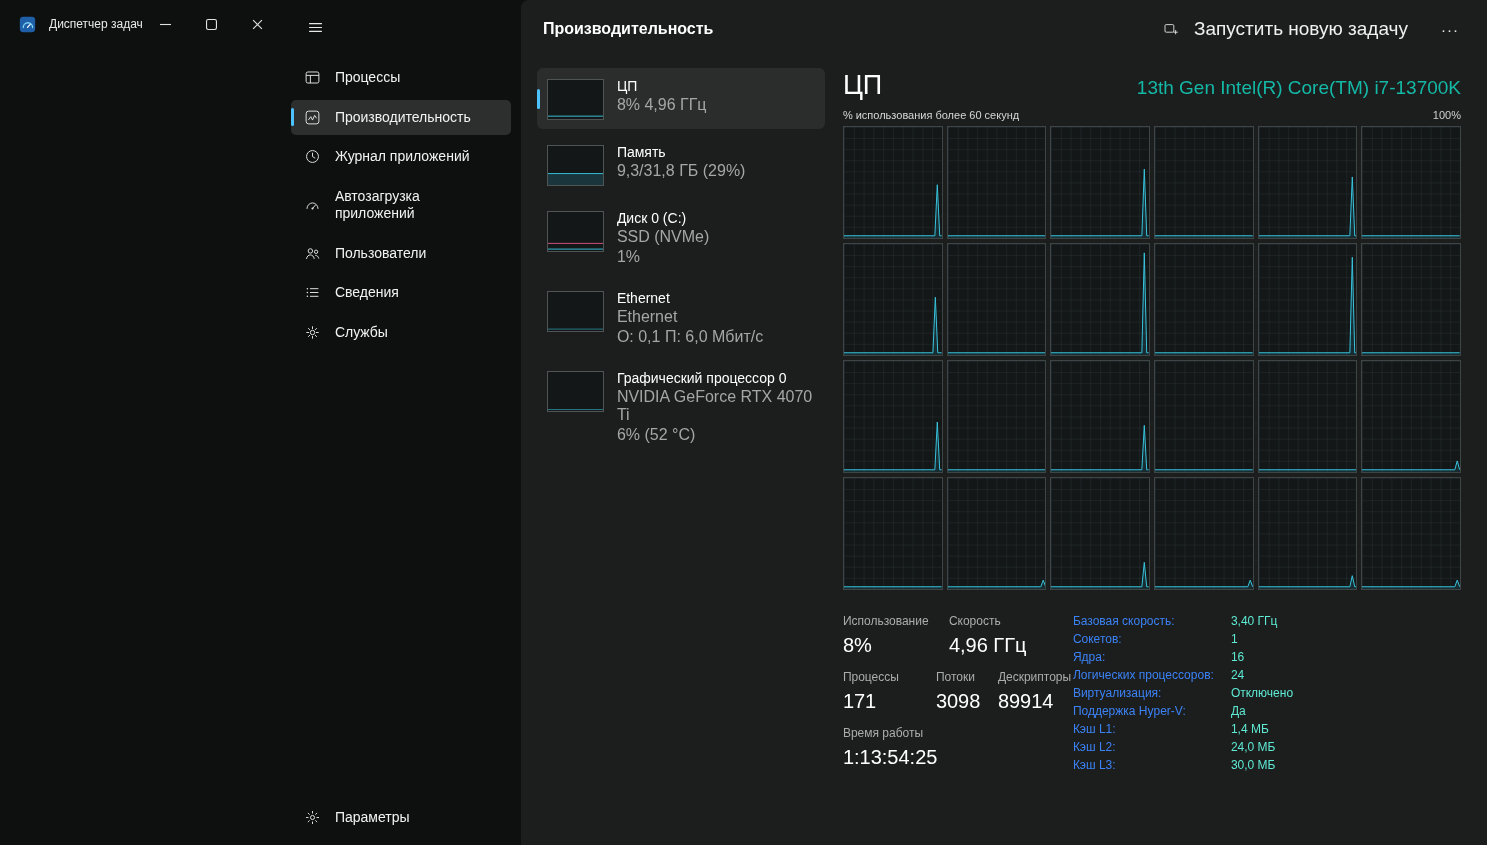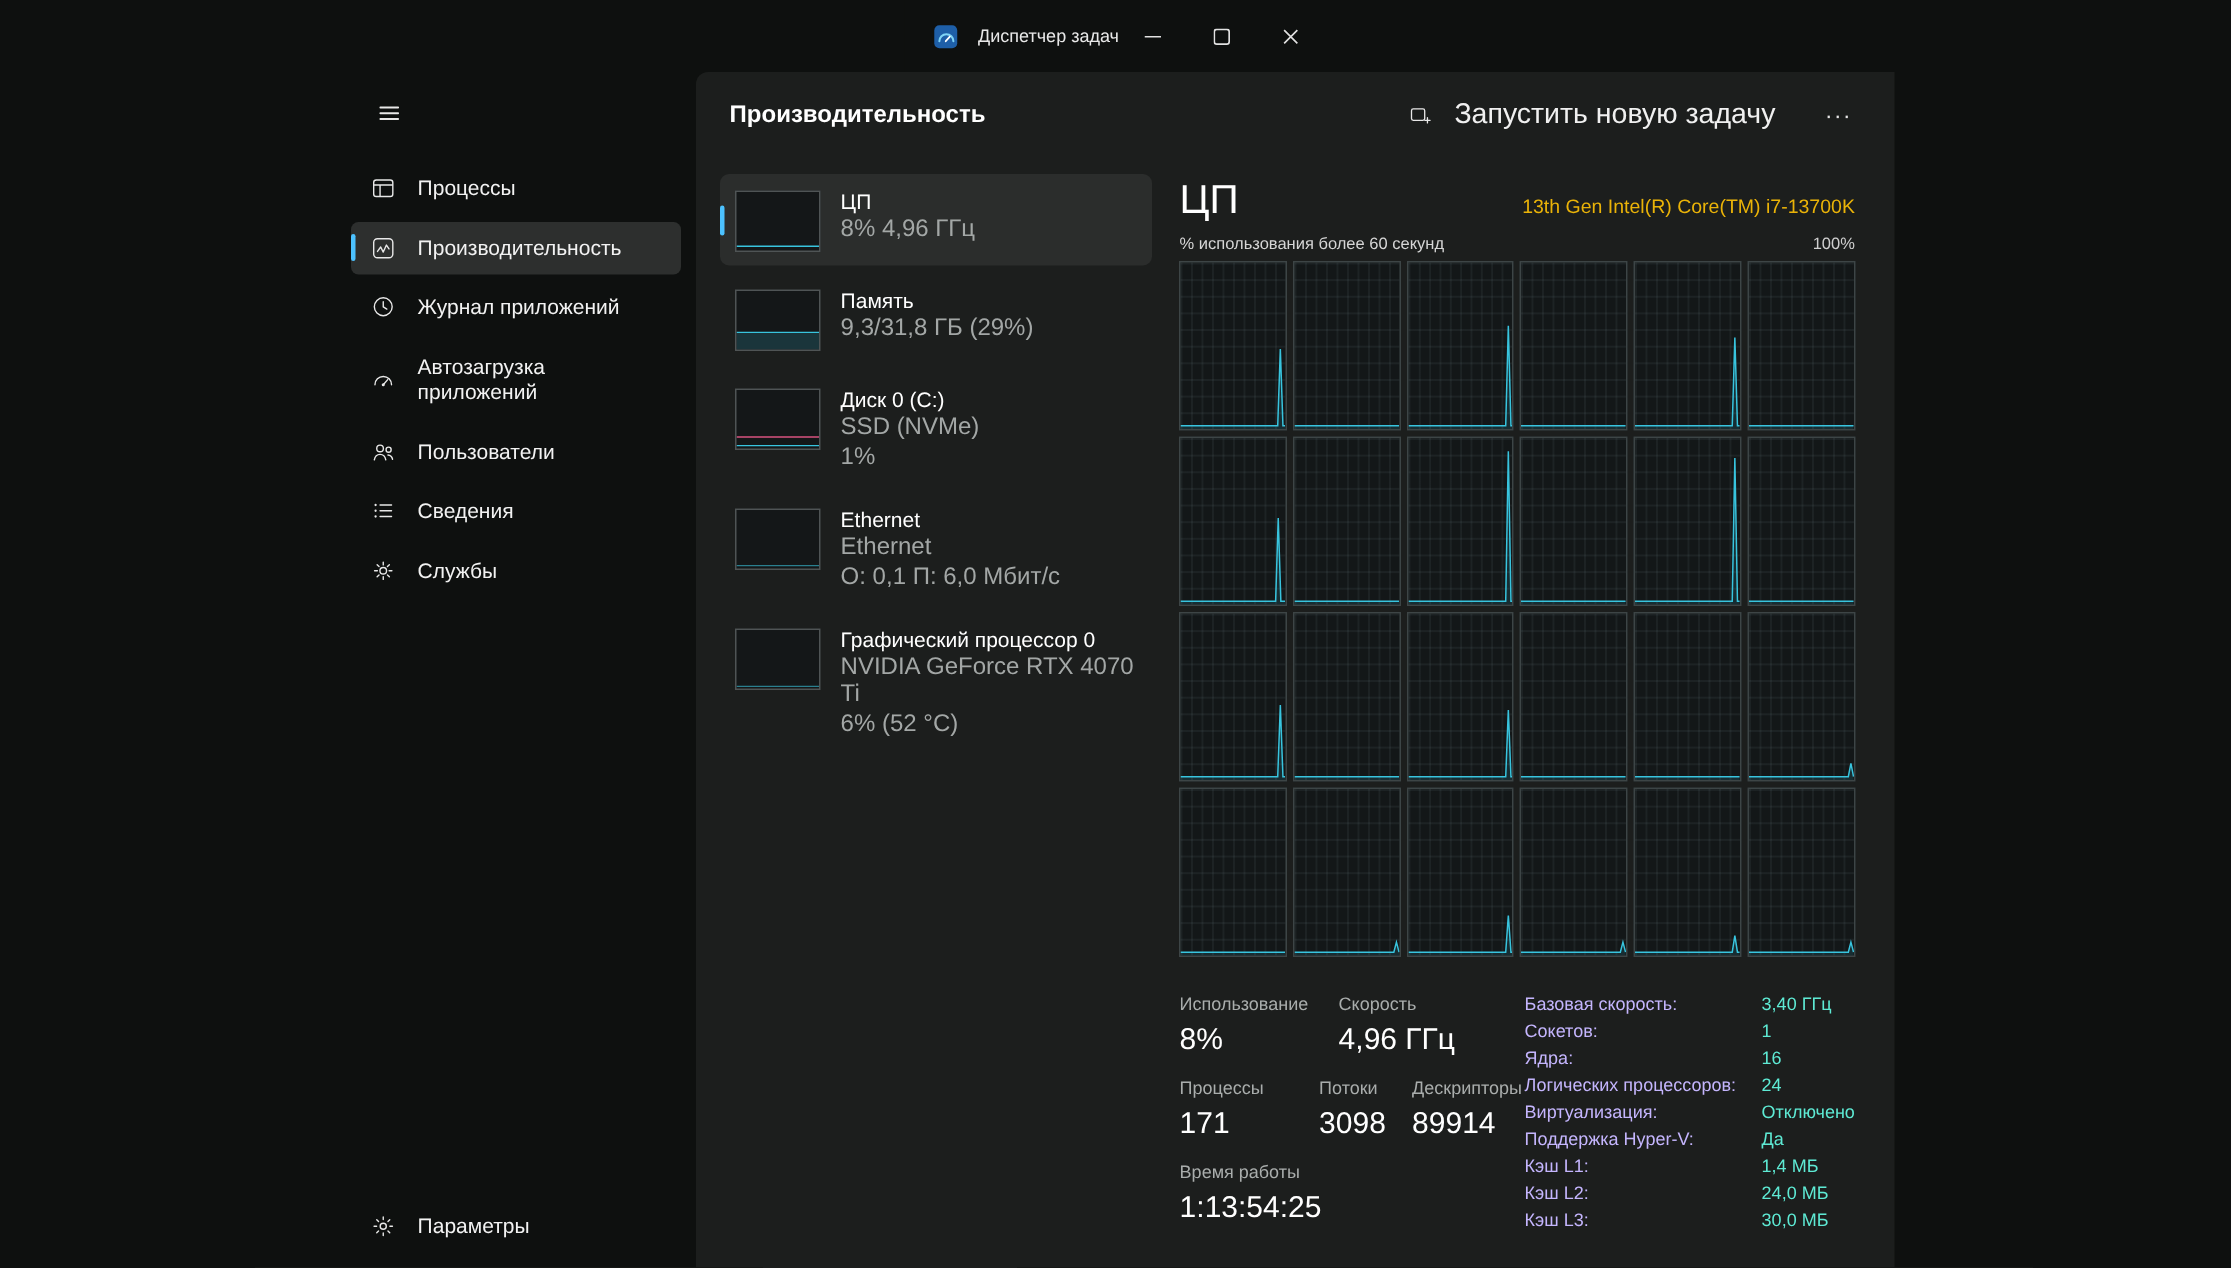--- a/index.html
+++ b/index.html
@@ -6,21 +6,21 @@
   html,body { width:1487px; height:845px; overflow:hidden; }
   body {
     background:#0e100f;
     color:#ffffff;
     font-family:"Liberation Sans","DejaVu Sans",sans-serif;
     font-size:13px;
     --accent:#4cc2ff;
     --graph:#38c4de;
     --disk:#d9537f;
   }
-  .window { width:100%; height:100%; display:flex; flex-direction:column;align-items:center; }
+  .window { width:100%; height:100%; display:flex; flex-direction:row; }
 
   
   .titlebar { height:48px; flex:none; display:flex; align-items:center; background:#0e100f; }
   .app-icon { width:17px; height:17px; margin-left:19px; flex:none; }
   .tb-title { font-size:12px; color:#e8e8e8; margin-left:13px; }
   .tb-spacer { flex:1; }
   .win-btn { width:46px; height:48px; display:flex; align-items:center; justify-content:center; cursor:default; }
   .win-btn svg { width:11px; height:11px; }
   .win-btn svg * { stroke:#e2e2e2; stroke-width:1; fill:none; }
 
@@ -61,21 +61,21 @@
   .tl { stroke:var(--graph); stroke-width:1; fill:none; }
   .tl-disk { stroke:var(--disk); stroke-width:1; fill:none; }
   .perf-texts { display:flex; flex-direction:column; gap:2px; padding-top:1px; }
   .perf-title { font-size:14px; color:#ffffff; }
   .perf-line { font-size:16px; color:#a3a7a6; }
 
   
   .cpu-detail { flex:1; min-width:0; display:flex; flex-direction:column; }
   .cpu-header { display:flex; align-items:baseline; justify-content:space-between; margin-top:2px; }
   .cpu-title { font-size:27px; font-weight:400; }
-  .cpu-subtitle { font-size:13px; color:#eab308; }
+  .cpu-subtitle { font-size:19px; color:#14b8a6; }
   .chart-meta { display:flex; justify-content:space-between; align-items:flex-end; font-size:11px; color:#d6d6d6; margin:8px 0 5px 0; }
   .chart-max { color:#cfcfcf; }
 
   .core-grid { display:grid; grid-template-columns:repeat(6,1fr); grid-auto-rows:113px; gap:4px; }
   .core-cell {
     position:relative;
     border:1px solid #3d4546;
     background-color:#131718;
     background-image:
       linear-gradient(to right, rgba(160,190,200,0.07) 1px, transparent 1px),
@@ -87,21 +87,21 @@
   
   .stats-row { display:flex; margin-top:24px; }
   .stats-left { width:238px; flex:none; display:flex; flex-direction:column; gap:13px; }
   .stat-line { display:flex; }
   .stat { display:flex; flex-direction:column; gap:6px; }
   .stat.w1 { width:106px; } .stat.w2 { width:80px; } .stat.w3 { width:62px;margin-left:13px; }
   .stat-label { font-size:12px; color:#a9adac; white-space:nowrap; }
   .stat-value { font-size:20px; font-weight:400; color:#ffffff; white-space:nowrap; }
 
   .details-grid { margin-left:-8px; padding-left:0; display:grid; grid-template-columns:158px auto; column-gap:0; row-gap:4px; align-content:start; font-size:12px; }
-  .detail-label { color:#c4b5fd; white-space:nowrap; }
+  .detail-label { color:#3b82f6; white-space:nowrap; }
   .detail-value { color:#5eead4; white-space:nowrap; }
 </style>
 </head>
 <body>
 
 <div class="window">
 
   <div class="titlebar">
     <div class="app-icon">
       <svg viewBox="0 0 20 20">

